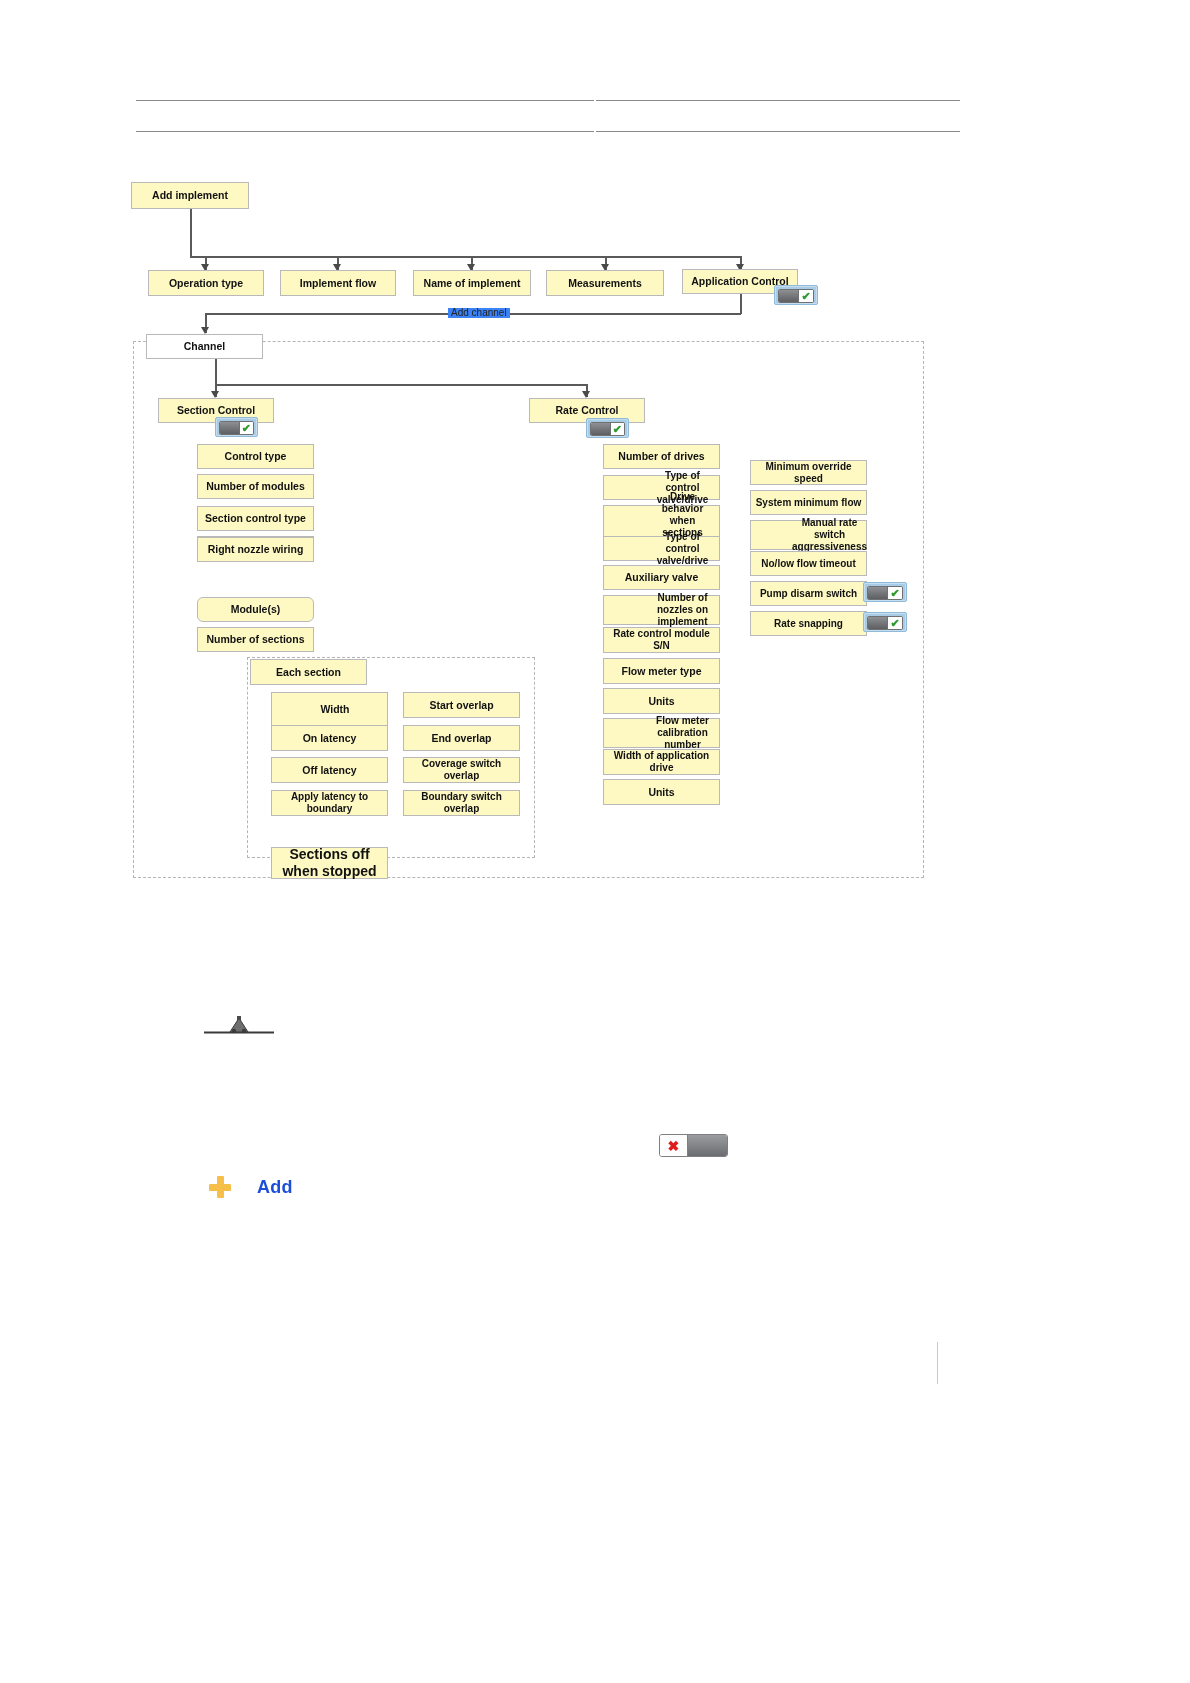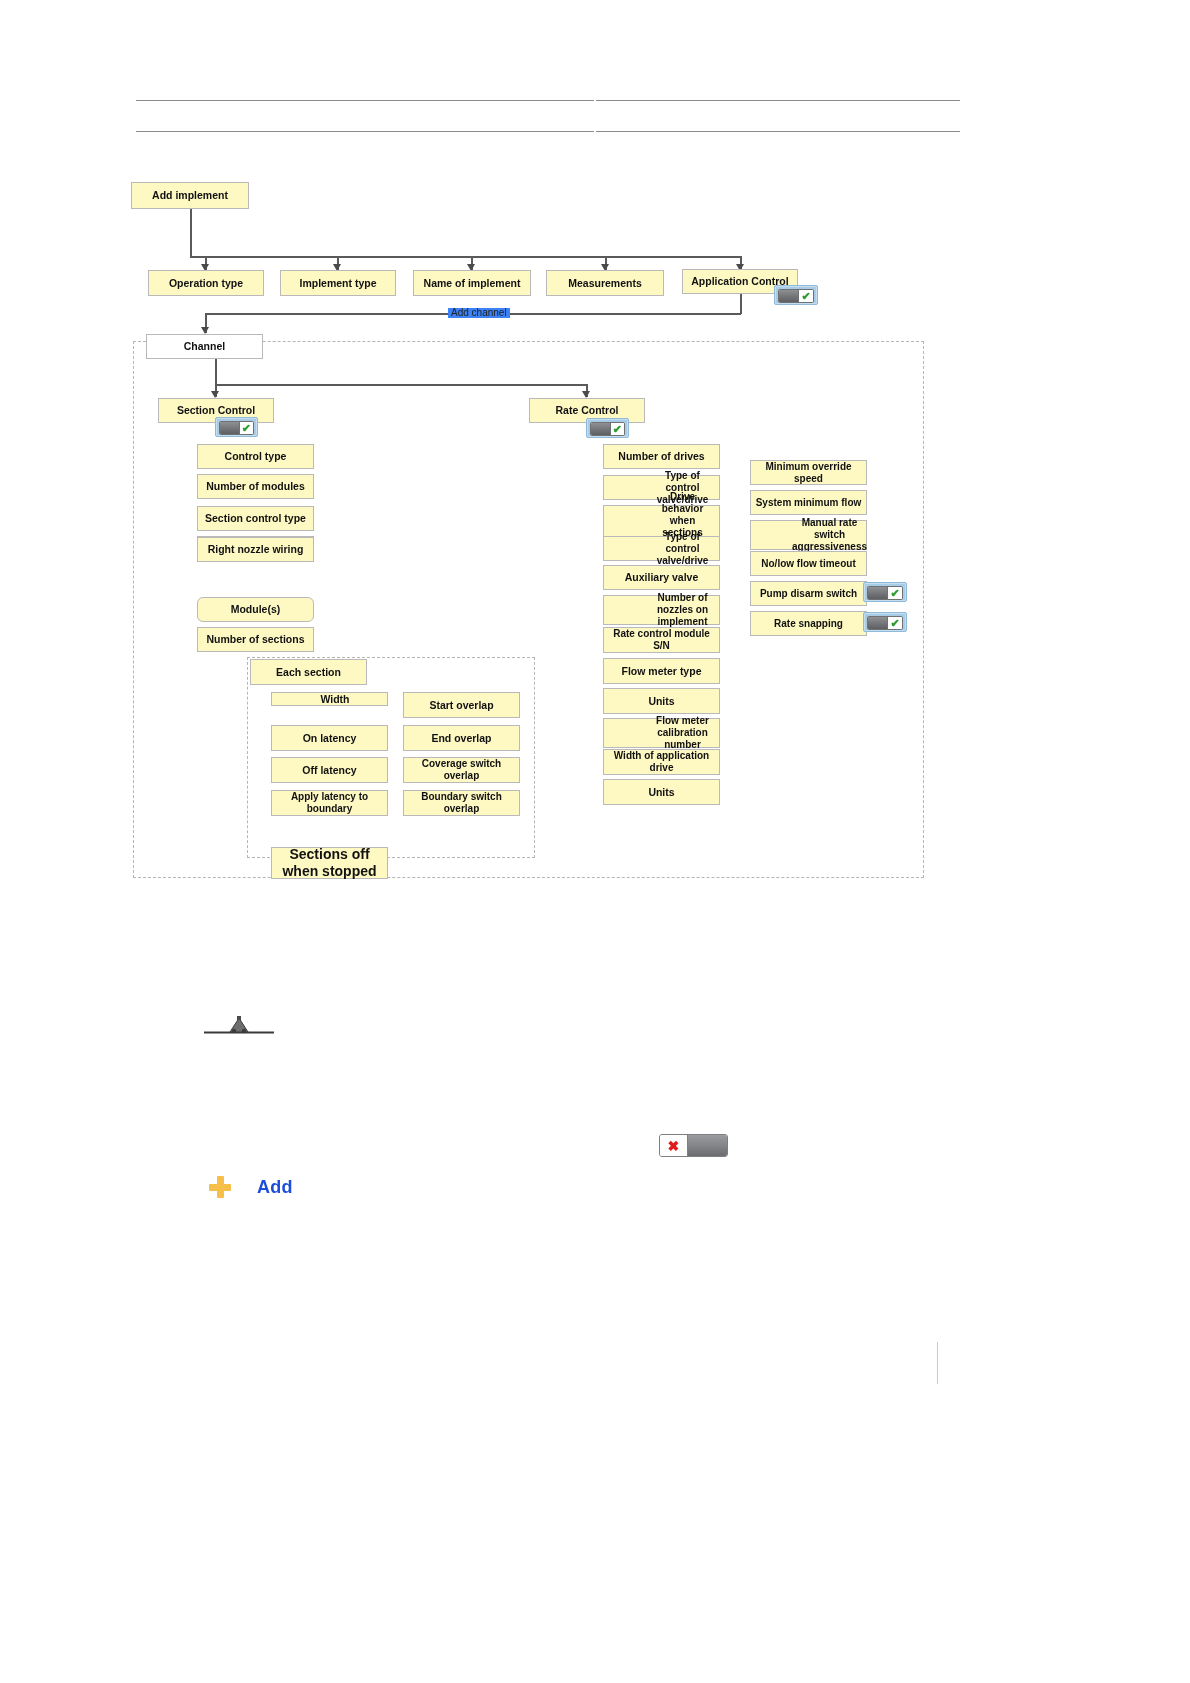--- a/index.html
+++ b/index.html
@@ -162,21 +162,21 @@
   <div class="ln v" style="left:605px;top:256px;height:14px;"></div>
   <div class="arrow" style="left:601px;top:264px;"></div>
 
   <div class="ln v" style="left:740px;top:256px;height:14px;"></div>
   <div class="arrow" style="left:736px;top:264px;"></div>
 
   <div class="box" style="left:148px;top:270px;width:116px;height:26px;">
     <span>Operation type</span>
   </div>
   <div class="box" style="left:280px;top:270px;width:116px;height:26px;">
-    <span>Implement type</span>
+    <span>Implement flow</span>
   </div>
   <div class="box" style="left:413px;top:270px;width:118px;height:26px;">
     <span>Name of implement</span>
   </div>
   <div class="box" style="left:546px;top:270px;width:118px;height:26px;">
     <span>Measurements</span>
   </div>
   <div class="box" style="left:682px;top:269px;width:116px;height:25px;">
     <span>Application Control</span>
   </div>
@@ -248,21 +248,21 @@
   <div class="box" style="left:197px;top:627px;width:117px;height:25px;">
     <span>Number of sections</span>
   </div>
 
   <div class="dashed" style="left:247px;top:657px;width:288px;height:201px;"></div>
 
   <div class="box" style="left:250px;top:659px;width:117px;height:26px;">
     <span>Each section</span>
   </div>
 
-  <div class="box" style="left:271px;top:692px;width:117px;height:14px;padding-left:15px;">
+  <div class="box" style="left:271px;top:692px;width:117px;height:34px;padding-left:15px;">
     <span>Width</span>
   </div>
   <div class="box" style="left:271px;top:725px;width:117px;height:26px;">
     <span>On latency</span>
   </div>
   <div class="box" style="left:271px;top:757px;width:117px;height:26px;">
     <span>Off latency</span>
   </div>
   <div class="box" style="left:271px;top:790px;width:117px;height:26px;font-size:10px;">
     <span>Apply latency to boundary</span>

